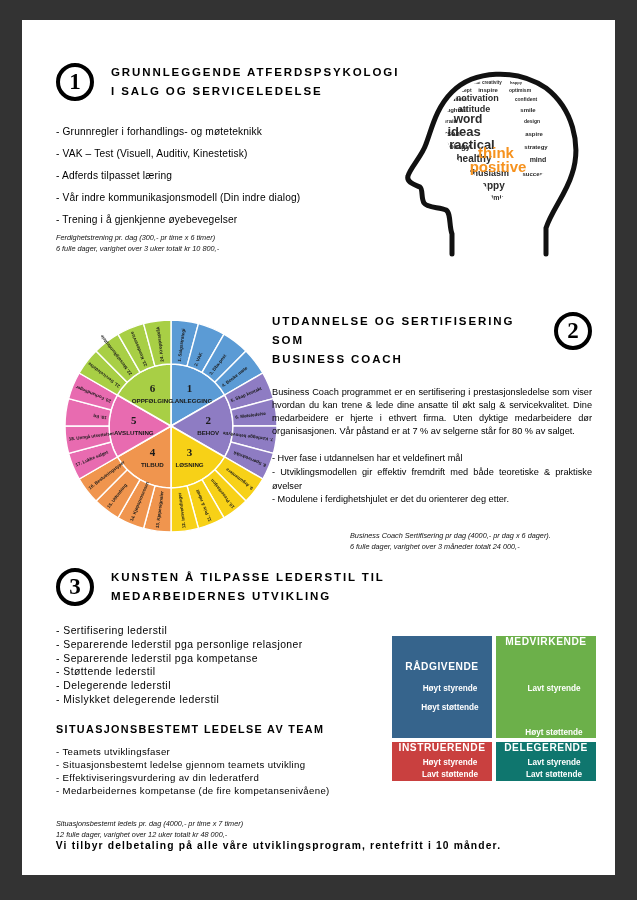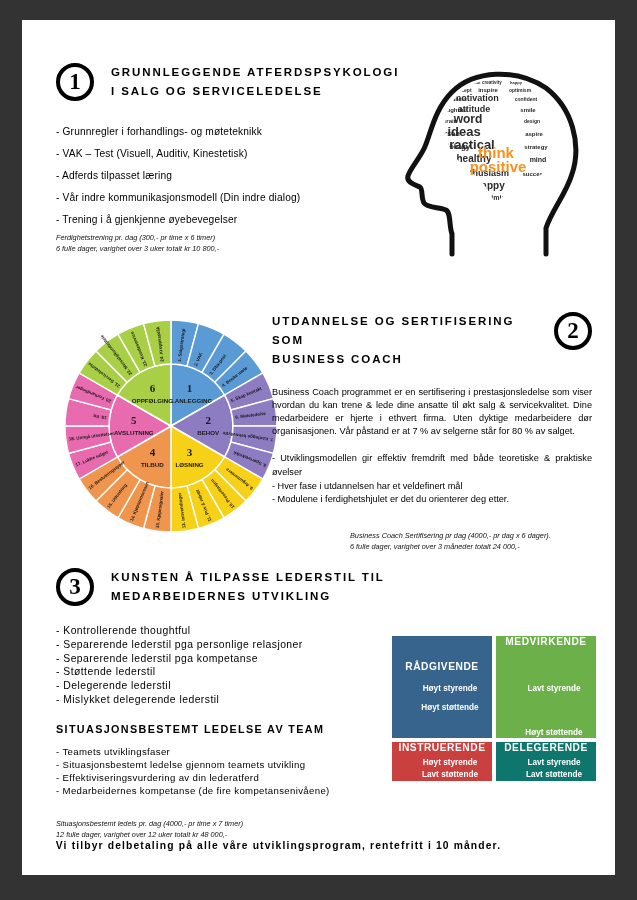--- a/index.html
+++ b/index.html
@@ -254,40 +254,40 @@
   <div class="sec" id="sec2">
     <div class="hrow">
       <div class="head">
         <div>UTDANNELSE OG SERTIFISERING SOM</div>
         <div>BUSINESS COACH</div>
       </div>
       <div class="badge">2</div>
     </div>
     <div class="para">Business Coach programmet er en sertifisering i prestasjonsledelse som viser hvordan du kan trene &amp; lede dine ansatte til økt salg &amp; servicekvalitet. Dine medarbeidere er hjerte i ethvert firma. Uten dyktige medarbeidere dør organisasjonen. Vår påstand er at 7 % av selgerne står for 80 % av salget.</div>
     <div class="bullets" id="s2-bullets">
+        <div>- Hver fase i utdannelsen har et veldefinert mål</div>
         <div>- Utviklingsmodellen gir effektiv fremdrift med både teoretiske &amp; praktiske øvelser</div>
-        <div>- Hver fase i utdannelsen har et veldefinert mål</div>
         <div>- Modulene i ferdighetshjulet er det du orienterer deg etter.</div>
       </div>
     <div class="note">
       <div>Business Coach Sertifisering pr dag (4000,- pr dag x 6 dager).</div>
       <div>6 fulle dager, varighet over 3 måneder totalt 24 000,-</div>
     </div>
   </div>
 
   <div class="sec" id="sec3">
     <div class="row">
       <div class="badge">3</div>
       <div class="head">
         <div>KUNSTEN Å TILPASSE LEDERSTIL TIL</div>
         <div>MEDARBEIDERNES UTVIKLING</div>
       </div>
     </div>
     <div class="bullets" id="s3-bullets">
-        <div>- Kontrollerende thoughtful</div>
+        <div>- Sertifisering lederstil</div>
         <div>- Separerende lederstil pga personlige relasjoner</div>
         <div>- Separerende lederstil pga kompetanse</div>
         <div>- Støttende lederstil</div>
         <div>- Delegerende lederstil</div>
         <div>- Mislykket delegerende lederstil</div>
       </div>
     <div class="sub">SITUASJONSBESTEMT LEDELSE AV TEAM</div>
     <div class="bullets2" id="s3-bullets2">
         <div>- Teamets utviklingsfaser</div>
         <div>- Situasjonsbestemt ledelse gjennom teamets utvikling</div>

